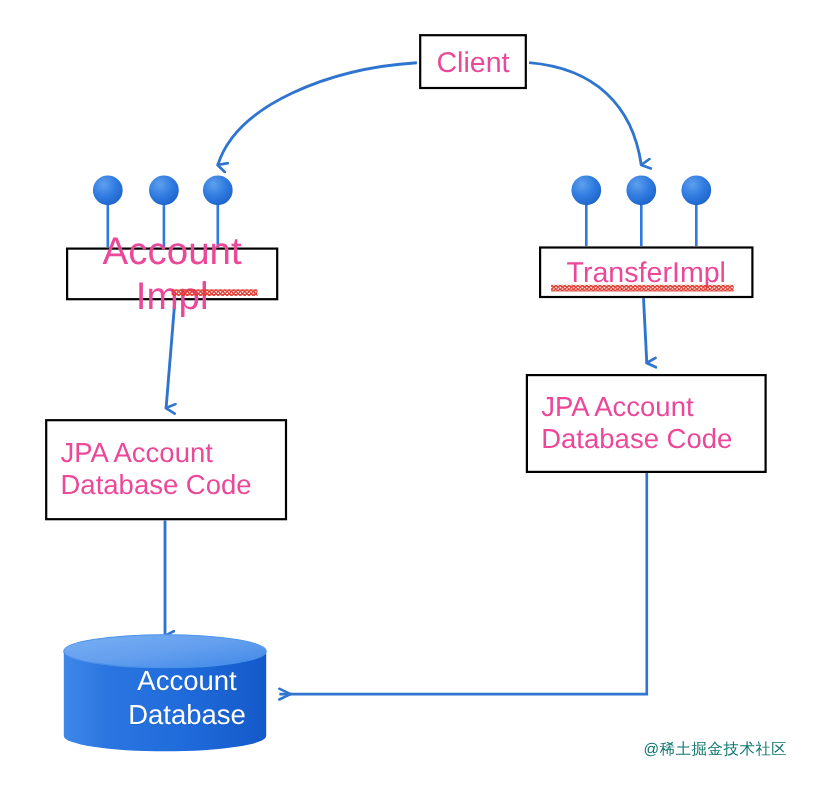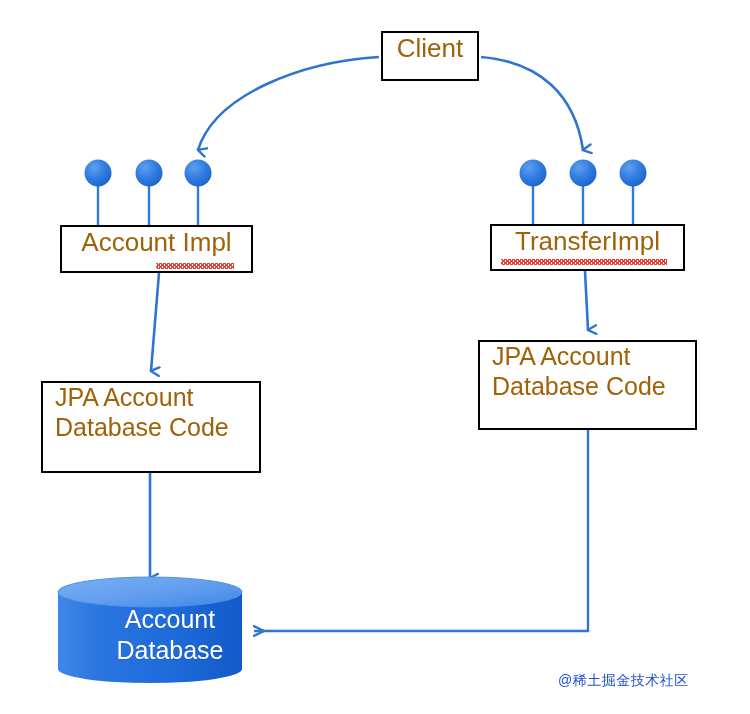--- a/index.html
+++ b/index.html
@@ -23,21 +23,22 @@
     top: 0;
     width: 750px;
     height: 714px;
   }
   .node-box {
     position: absolute;
     box-sizing: border-box;
     background: #ffffff;
     border: 2px solid #000000;
     display: flex;
-    color: #a16207;
+    align-items: center;
+    color: #ec4899;
   }
   .node-box .label {
     display: block;
     white-space: pre-line;
     line-height: 1.18;
   }
   #client-box {
     left: 381px;
     top: 31px;
     width: 98px;
@@ -49,21 +50,21 @@
     text-align: center;
   }
   #account-impl-box {
     left: 60px;
     top: 225px;
     width: 193px;
     height: 48px;
     justify-content: center;
   }
   #account-impl-box .label {
-    font-size: 26px;
+    font-size: 35px;
     text-align: center;
   }
   #transfer-impl-box {
     left: 490px;
     top: 224px;
     width: 195px;
     height: 47px;
     justify-content: center;
   }
   #transfer-impl-box .label {
@@ -126,24 +127,24 @@
     text-align: center;
     color: #ffffff;
     font-size: 25px;
     line-height: 1.25;
     white-space: pre-line;
     pointer-events: none;
     text-shadow: 0 1px 1px rgba(0,0,0,0.12);
   }
   #watermark {
     position: absolute;
-    left: 558px;
+    left: 585px;
     top: 672px;
     font-size: 14px;
-    color: #1d4ed8;
+    color: #0f766e;
     letter-spacing: 0.5px;
     white-space: nowrap;
   }
 </style>
 </head>
 <body>
 
 <div id="canvas">
 
   <svg id="diagram-svg" viewBox="0 0 750 714" xmlns="http://www.w3.org/2000/svg">

